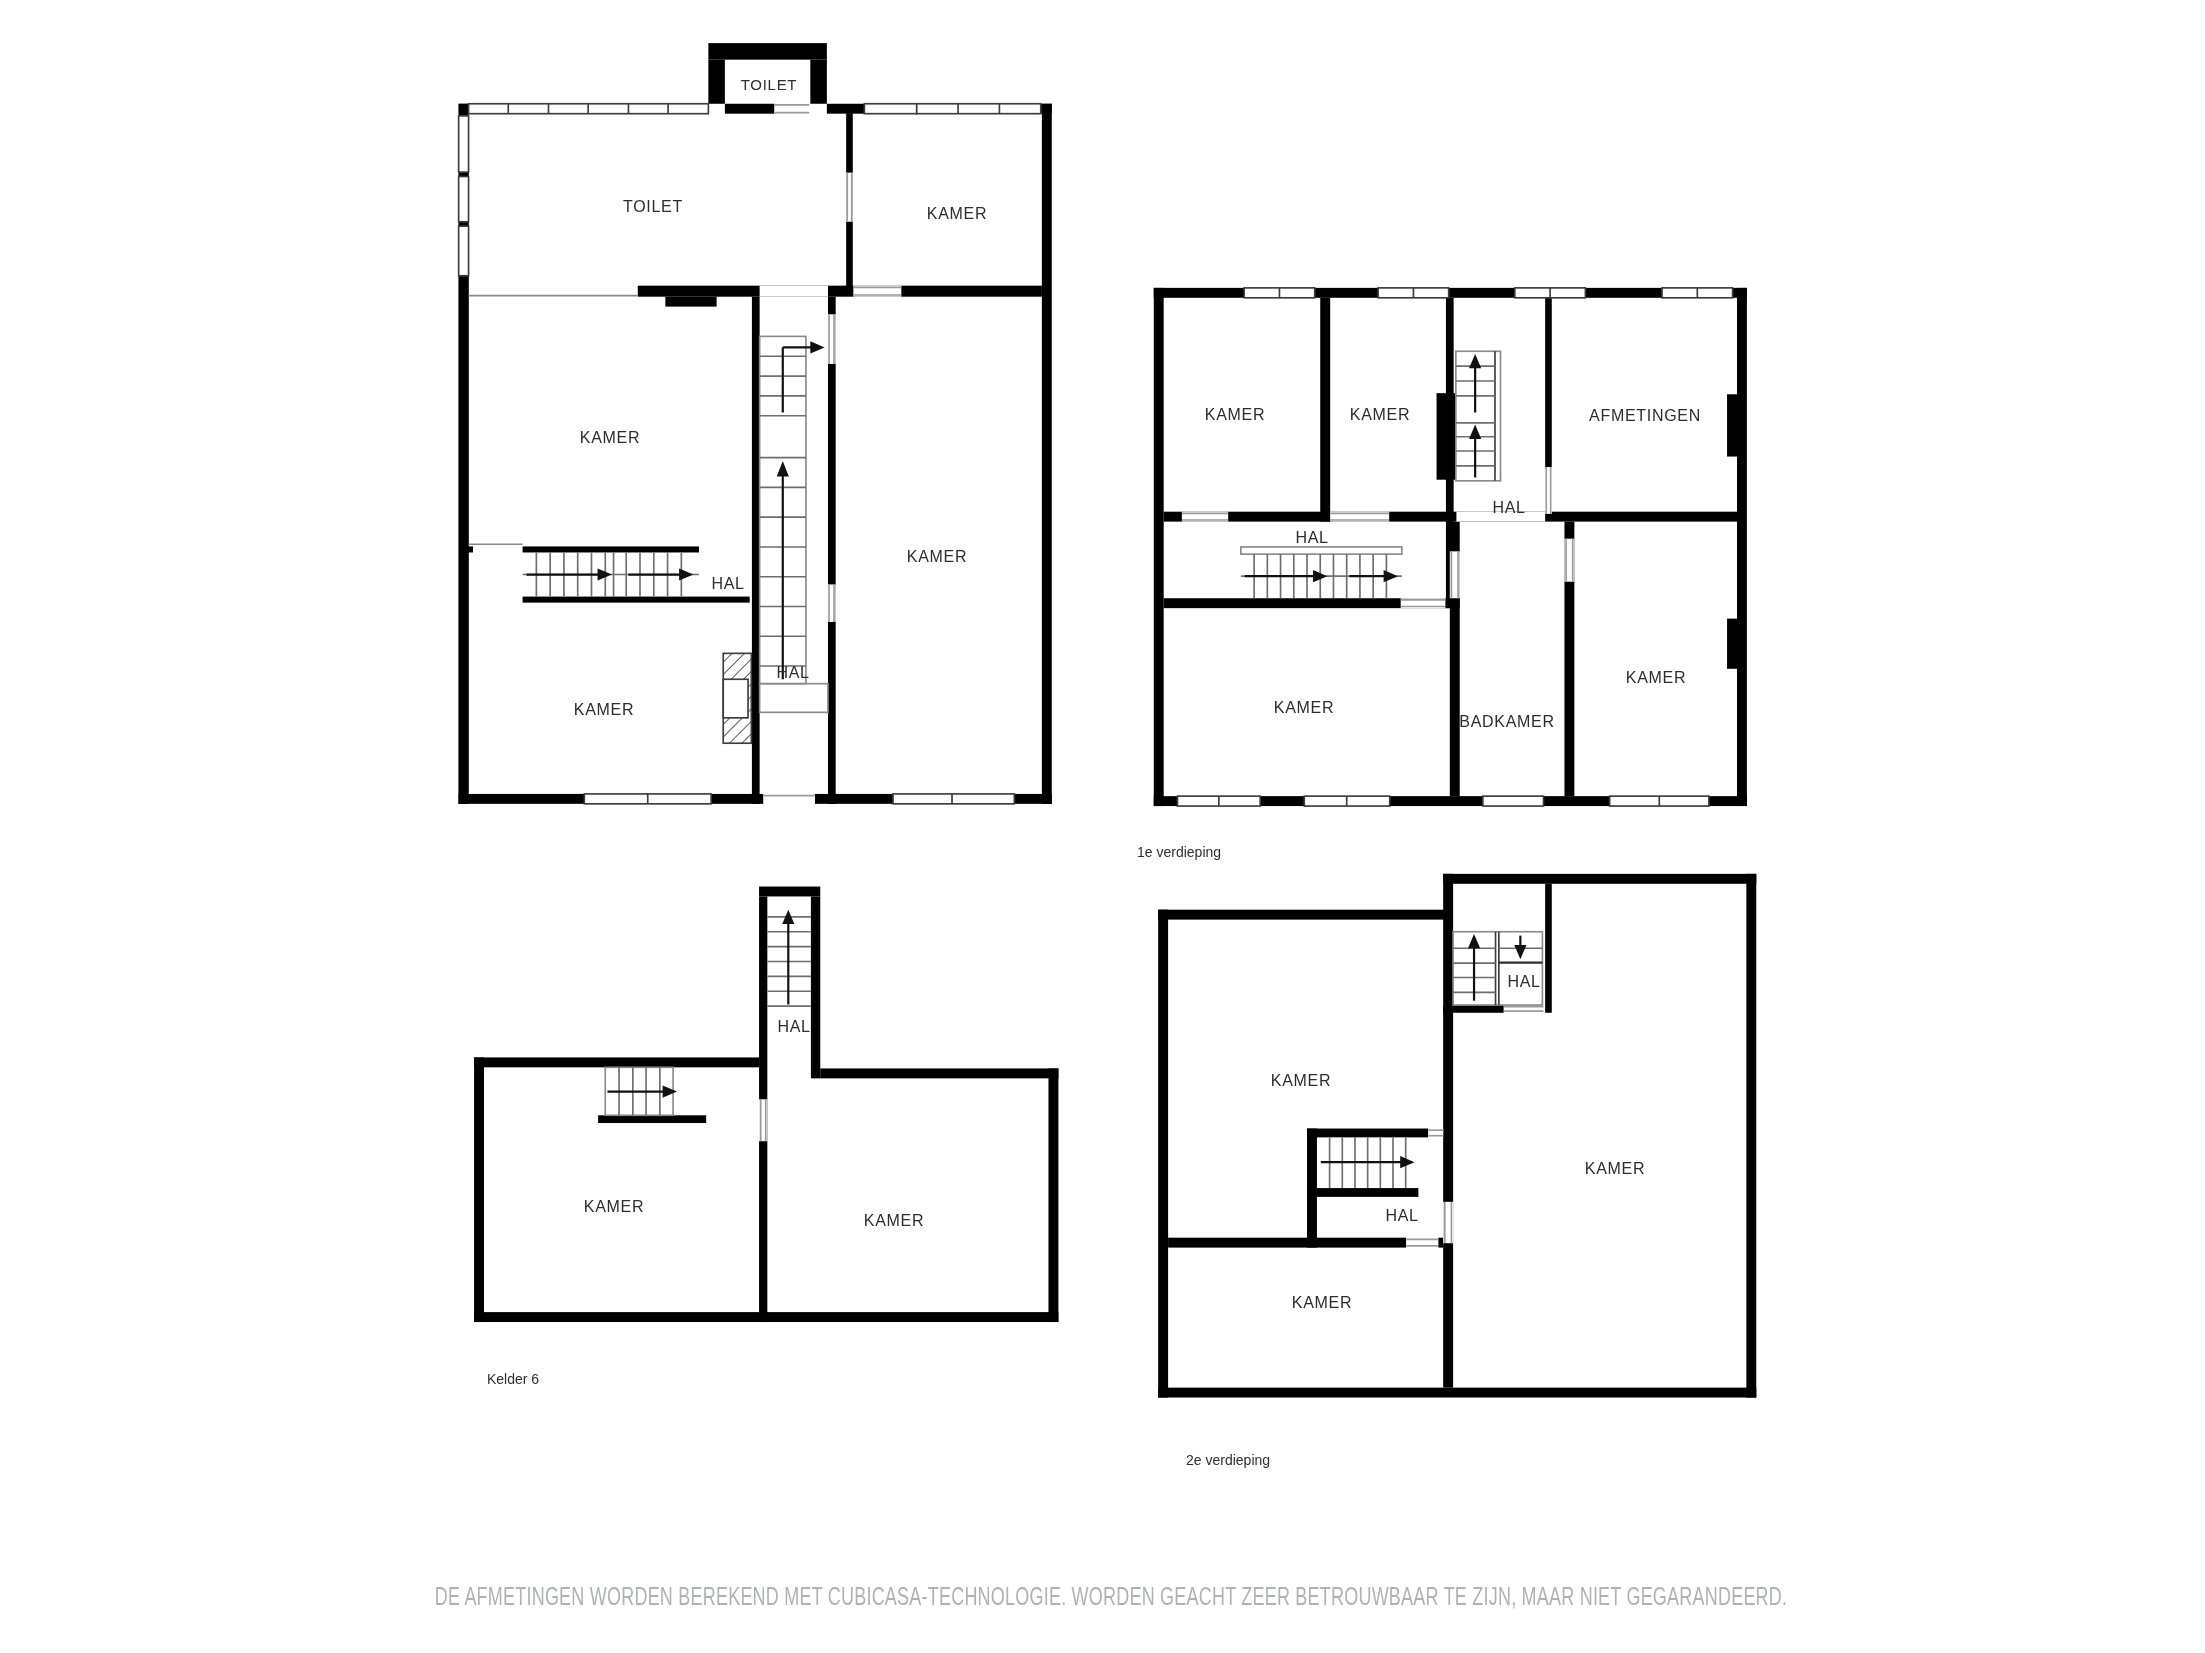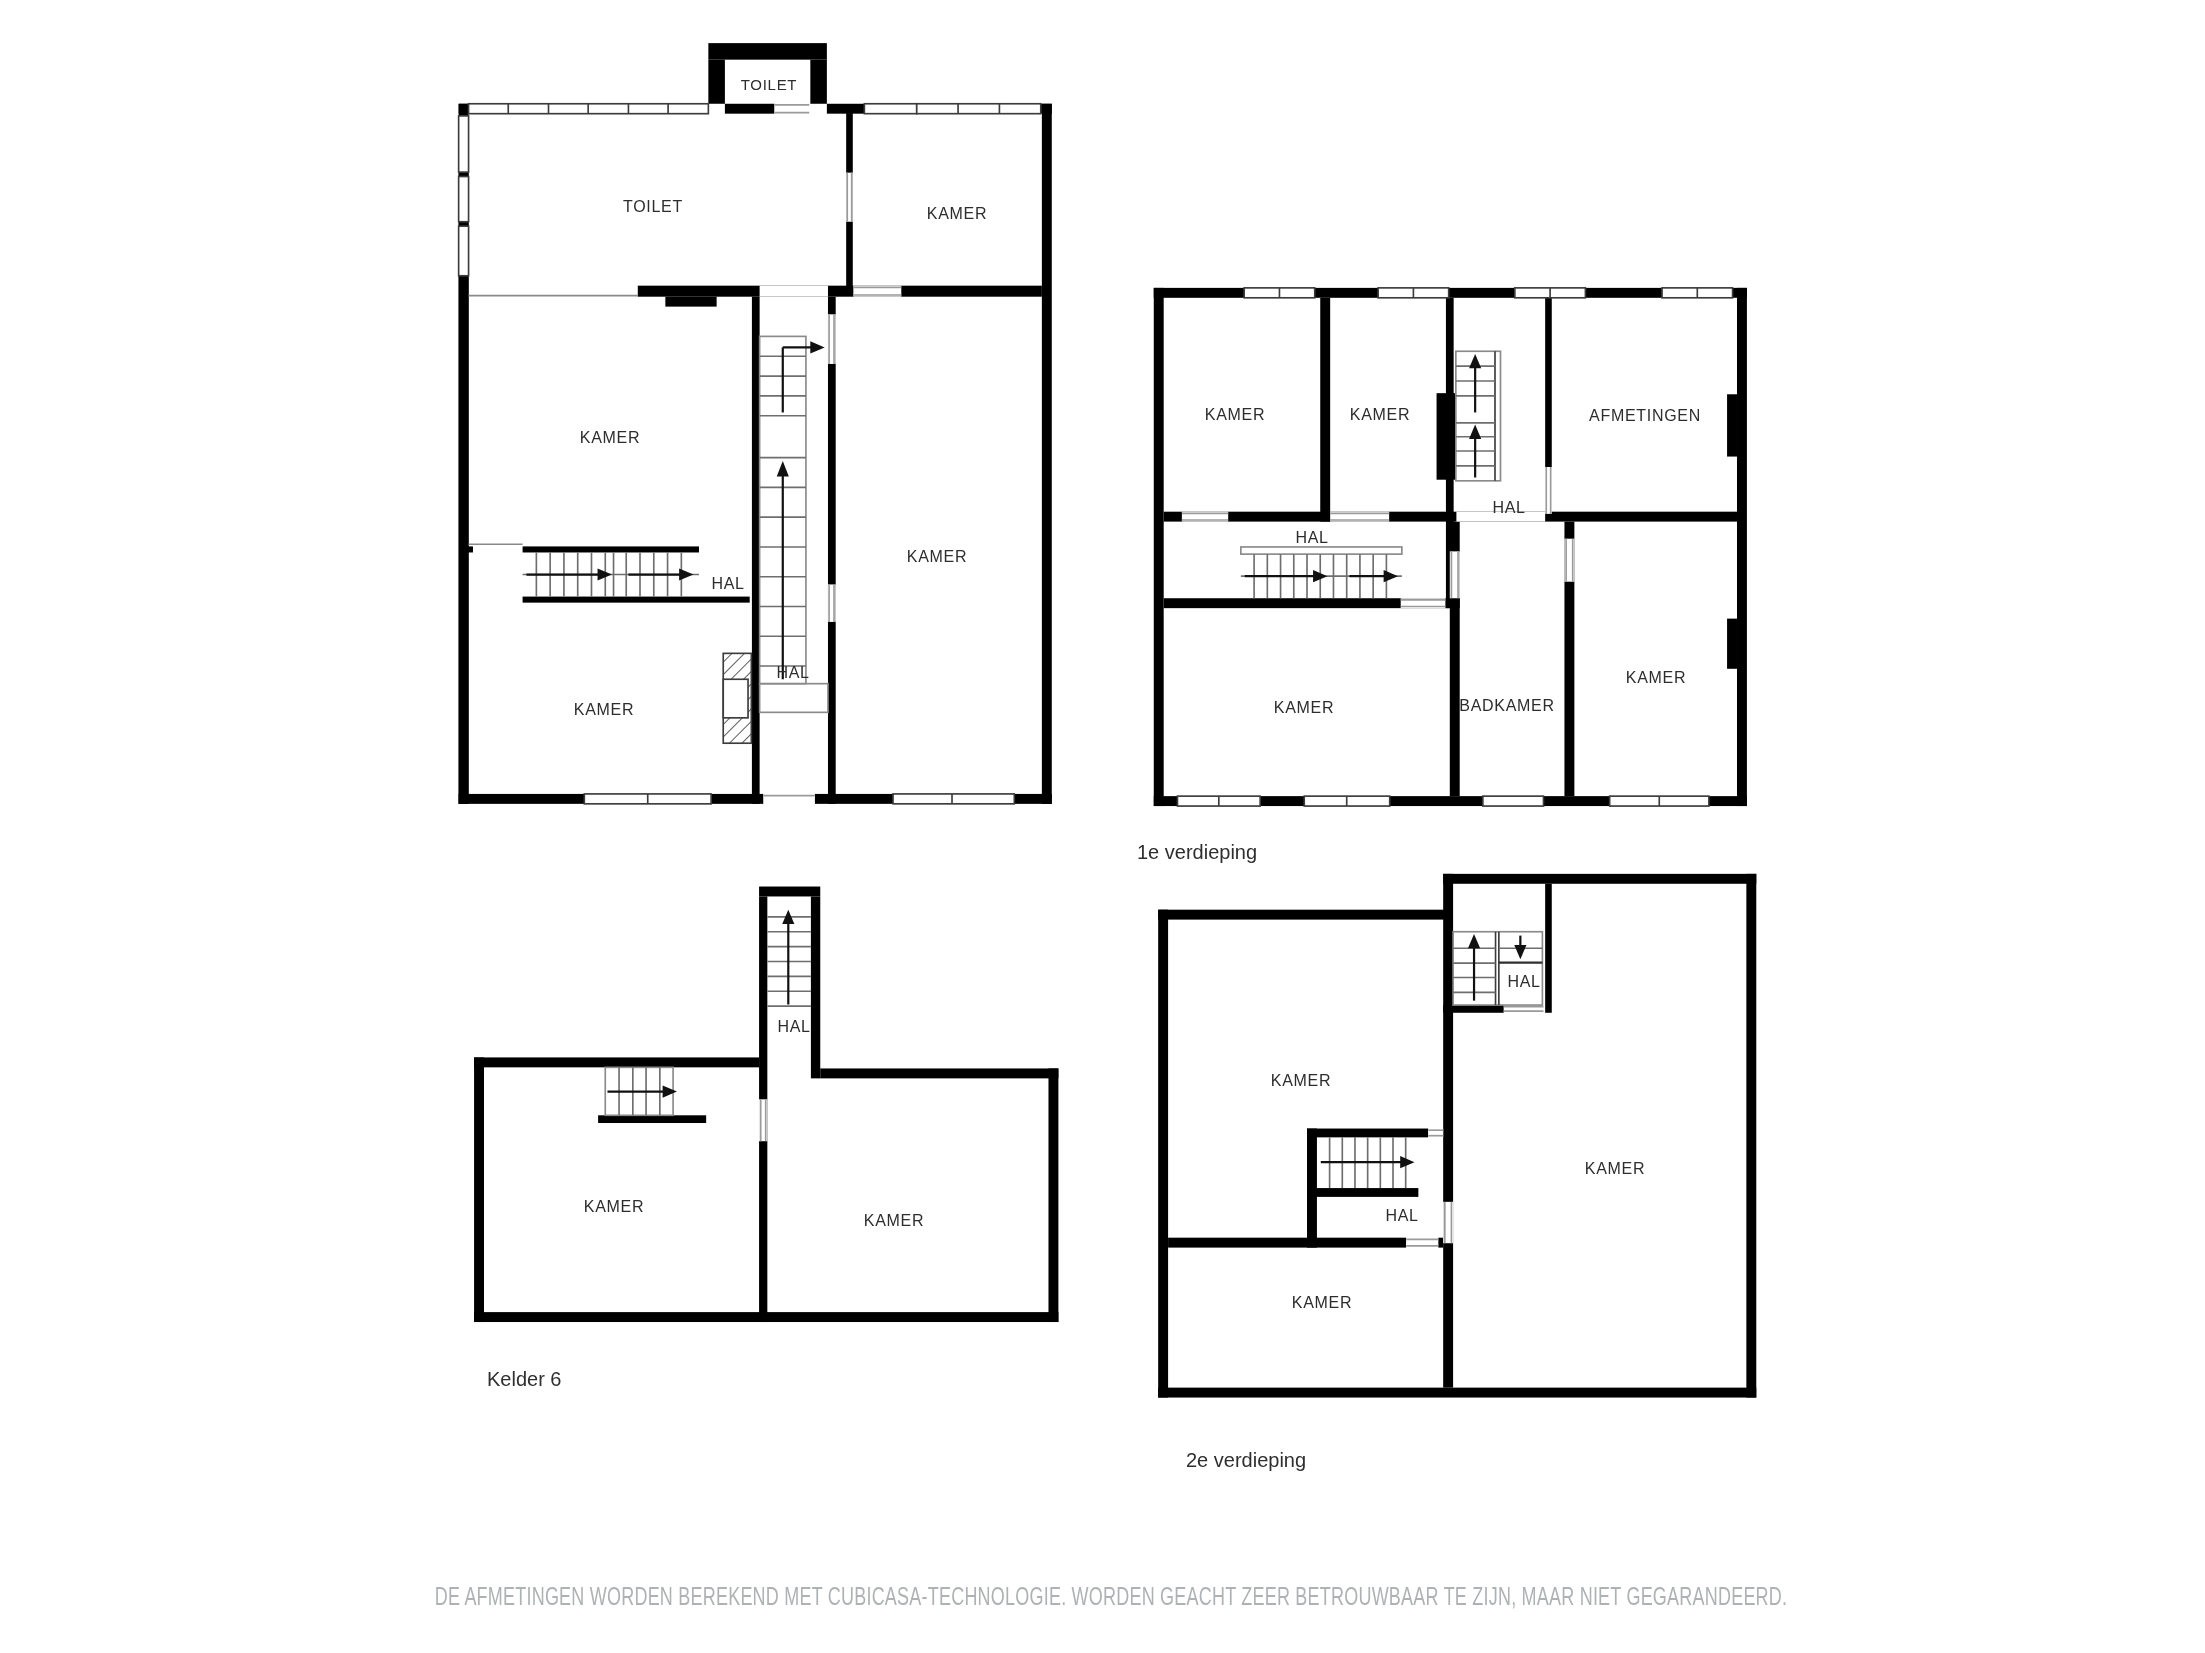--- a/index.html
+++ b/index.html
@@ -1,21 +1,21 @@
 <!DOCTYPE html>
 <html style="font-size:8.8px"><head>
 <meta charset="utf-8">
 <style>
   html,body{margin:0;padding:0;background:#ffffff;}
   #page{position:relative;width:2205px;height:1654px;background:#ffffff;overflow:hidden;
         font-family:"Liberation Sans","DejaVu Sans",sans-serif;}
   #plan-svg{position:absolute;left:0;top:0;}
   .room-label{position:absolute;transform:translate(-50%,-50%);font-size:16px;letter-spacing:0.7px;
               color:#2d2d2d;white-space:nowrap;}
-  .floor-title{position:absolute;transform:translateY(-50%);font-size:20px;color:#2f2f2f;white-space:nowrap;}
+  .floor-title{position:absolute;transform:translateY(-50%);font-size:14px;color:#2f2f2f;white-space:nowrap;}
   #disclaimer{position:absolute;transform:translate(-50%,-50%) scaleX(0.72);font-size:25px;
               letter-spacing:0.3px;color:#aeb2b4;white-space:nowrap;}
   .wall{fill:#000000;}
   .win{fill:#ffffff;stroke:#3c3c3c;stroke-width:3;}
   .gapfill{fill:#ffffff;}
   .jamb{stroke:#9a9a9a;stroke-width:3;}
   .thin{stroke:#8a8a8a;stroke-width:3;fill:none;}
   .tread{stroke:#6e6e6e;stroke-width:3;fill:none;}
   .tredge{stroke:#2e2e2e;stroke-width:4;fill:none;}
   .arrow{stroke:#111111;stroke-width:4;fill:none;}
@@ -404,21 +404,21 @@
   <div class="room-label" style="left:728px;top:584px">HAL</div>
   <div class="room-label" style="left:793px;top:673px">HAL</div>
   <div class="room-label" style="left:604px;top:710px">KAMER</div>
 
   <div class="room-label" style="left:1235px;top:415px">KAMER</div>
   <div class="room-label" style="left:1380px;top:415px">KAMER</div>
   <div class="room-label" style="left:1645px;top:416px">AFMETINGEN</div>
   <div class="room-label" style="left:1509px;top:508px">HAL</div>
   <div class="room-label" style="left:1312px;top:538px">HAL</div>
   <div class="room-label" style="left:1304px;top:708px">KAMER</div>
-  <div class="room-label" style="left:1507px;top:706px">BADKAMER</div>
+  <div class="room-label" style="left:1507px;top:722px">BADKAMER</div>
   <div class="room-label" style="left:1656px;top:678px">KAMER</div>
 
   <div class="room-label" style="left:794px;top:1027px">HAL</div>
   <div class="room-label" style="left:614px;top:1207px">KAMER</div>
   <div class="room-label" style="left:894px;top:1221px">KAMER</div>
 
   <div class="room-label" style="left:1524px;top:982px">HAL</div>
   <div class="room-label" style="left:1301px;top:1081px">KAMER</div>
   <div class="room-label" style="left:1615px;top:1169px">KAMER</div>
   <div class="room-label" style="left:1402px;top:1216px">HAL</div>

